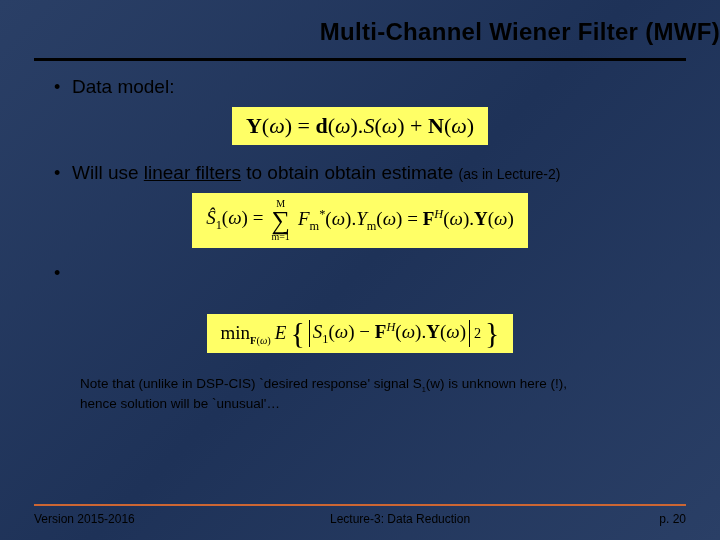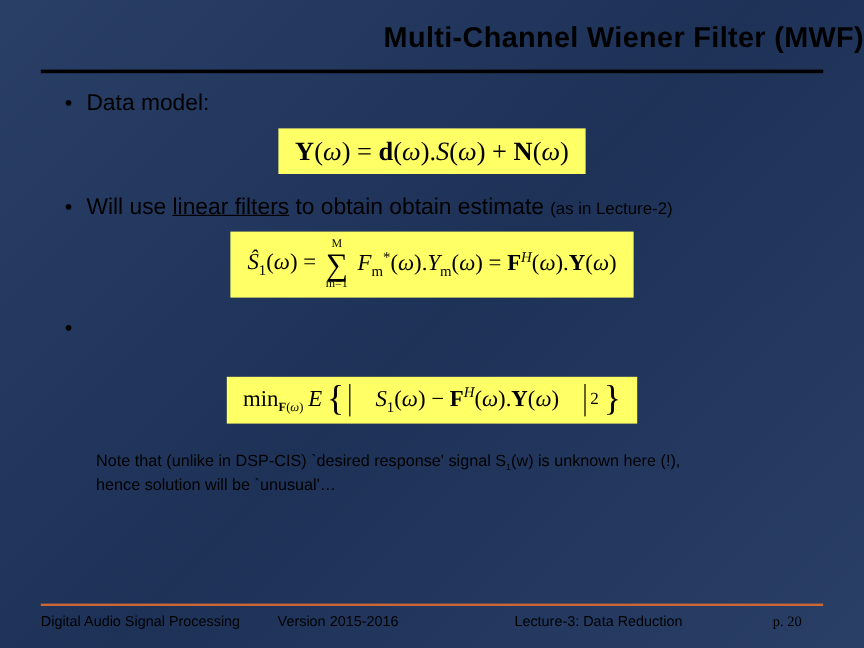--- a/index.html
+++ b/index.html
@@ -37,25 +37,25 @@
   .note {
     font-size: 13.5px; line-height: 1.35; padding: 6px 0 0 26px;
   }
   .footer {
     position: absolute; left: 0; right: 0; bottom: 14px;
     padding: 0 34px;
   }
   .fhr { border: none; border-top: 2px solid #cc6633; margin-bottom: 6px; }
   .frow { display: flex; font-size: 12px; color: #000; }
   .frow > div { flex: 1; }
-  .frow .fr { text-align: center; flex: 0 0 60px; font-family: Liberation Serif, serif; }
+  .frow .fr { text-align: right; flex: 0 0 60px; }
   .frow .fc { text-align: left; }
   .bold { font-weight: normal; }
   .bigbrace { font-size: 30px; line-height: 0.8; font-weight: normal; }
-  .absbar { display:inline-block; border-left:1.5px solid #000; border-right:1.5px solid #000; padding:0 21px; }
+  .absbar { display:inline-block; border-left:1.5px solid #000; border-right:1.5px solid #000; padding:0 3px; }
 </style>
 </head>
 <body>
 
 <div class="slide">
   <div class="title">Multi-Channel Wiener Filter (MWF)</div>
   <hr class="hr1">
 
   <div class="content">
 
@@ -104,19 +104,18 @@
     <div class="note">
       <span>Note that (unlike in DSP-CIS) `desired response' signal S</span><span class="ssub">1</span><span>(w) is </span><span class="bold">unknown</span><span> here (!),</span><br>
       <span>hence solution will be `unusual'…</span>
     </div>
 
   </div>
 
   <div class="footer">
     <hr class="fhr">
     <div class="frow">
-      <div>Digital Audio Signal Processing</div>
       <div class="fc">Version 2015-2016</div>
       <div class="fc">Lecture-3: Data Reduction</div>
       <div class="fr">p. 20</div>
     </div>
   </div>
 </div>
 
 </body></html>

